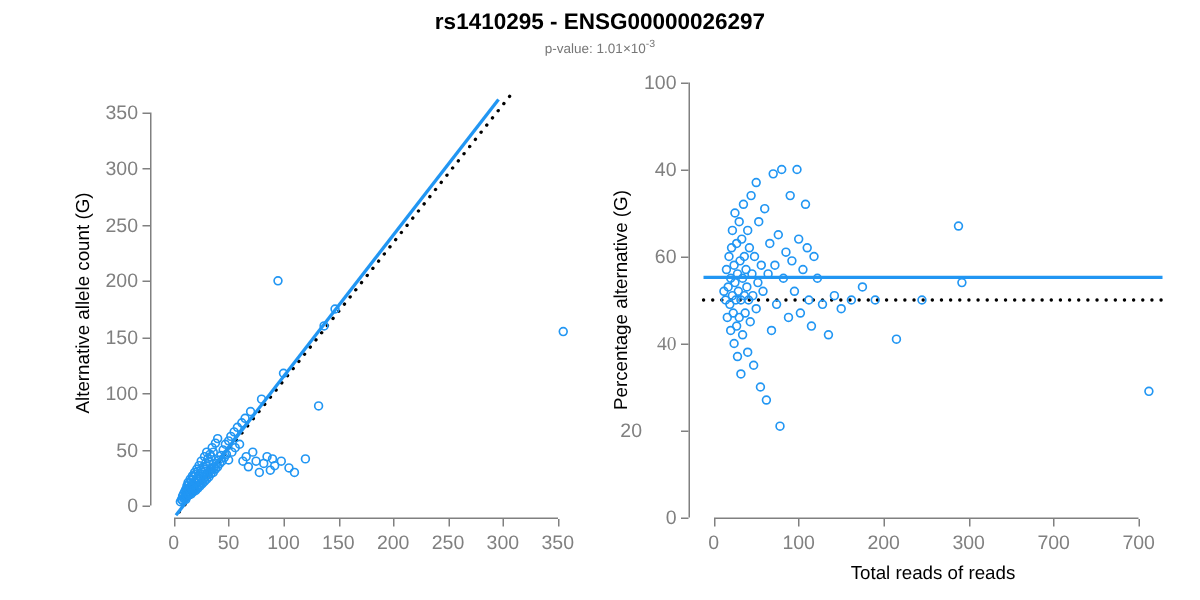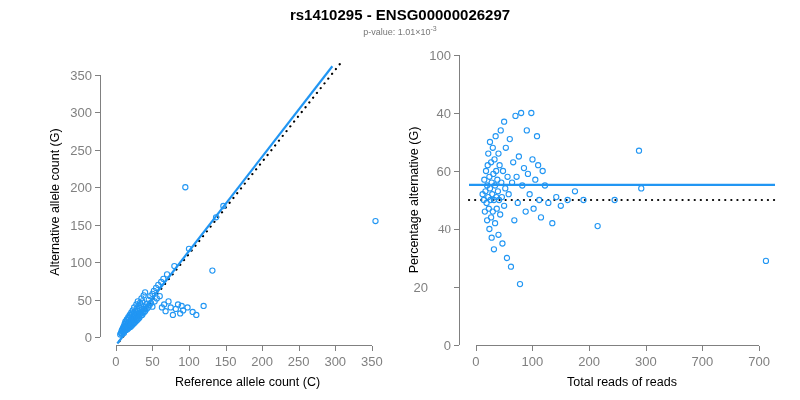--- a/index.html
+++ b/index.html
@@ -153,21 +153,20 @@
       <div class="tick-h" style="left: 95px; top: 224.791px;"></div>
       <div class="ticklabel ylab" style="left: 58px; width: 34px; top: 224.791px;">150</div>
       <div class="tick-h" style="left: 95px; top: 187.225px;"></div>
       <div class="ticklabel ylab" style="left: 58px; width: 34px; top: 187.225px;">200</div>
       <div class="tick-h" style="left: 95px; top: 149.66px;"></div>
       <div class="ticklabel ylab" style="left: 58px; width: 34px; top: 149.66px;">250</div>
       <div class="tick-h" style="left: 95px; top: 112.094px;"></div>
       <div class="ticklabel ylab" style="left: 58px; width: 34px; top: 112.094px;">300</div>
       <div class="tick-h" style="left: 95px; top: 74.5288px;"></div>
       <div class="ticklabel ylab" style="left: 58px; width: 34px; top: 74.5288px;">350</div>
-      <div class="axistitle x" style="left: 247.5px; top: 375px;">Reference allele count (C)</div>
       <div class="axistitle y" style="left: 48px; top: 201.5px;">Alternative allele count (G)</div>
       <svg class="datalayer" width="277" height="289" style="left: 110px; top: 58px;">
         <line class="refline" x1="9.507978723404255" y1="283.2434554973822" x2="231.11702127659575" y2="4.5078534031413255" stroke="#000000"></line>
         <line class="fitline" x1="7.3138297872340425" y1="285.4973821989529" x2="222.3404255319149" y2="8.264397905759154" stroke="#2196f3"></line>
         <circle class="pt" cx="10.23936170212766" cy="276.4816753926702" r="2.6" stroke="#2196f3"></circle>
         <circle class="pt" cx="10.970744680851064" cy="274.979057591623" r="2.6" stroke="#2196f3"></circle>
         <circle class="pt" cx="11.702127659574467" cy="275.7303664921466" r="2.6" stroke="#2196f3"></circle>
         <circle class="pt" cx="11.702127659574467" cy="272.72513089005236" r="2.6" stroke="#2196f3"></circle>
         <circle class="pt" cx="12.433510638297873" cy="274.22774869109946" r="2.6" stroke="#2196f3"></circle>
         <circle class="pt" cx="12.433510638297873" cy="271.22251308900525" r="2.6" stroke="#2196f3"></circle>

